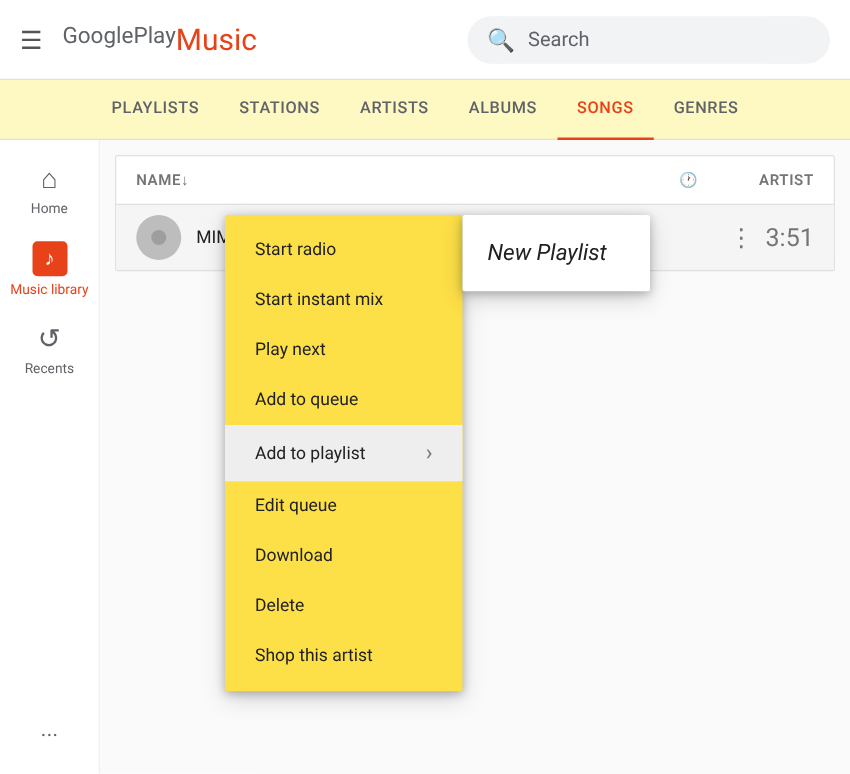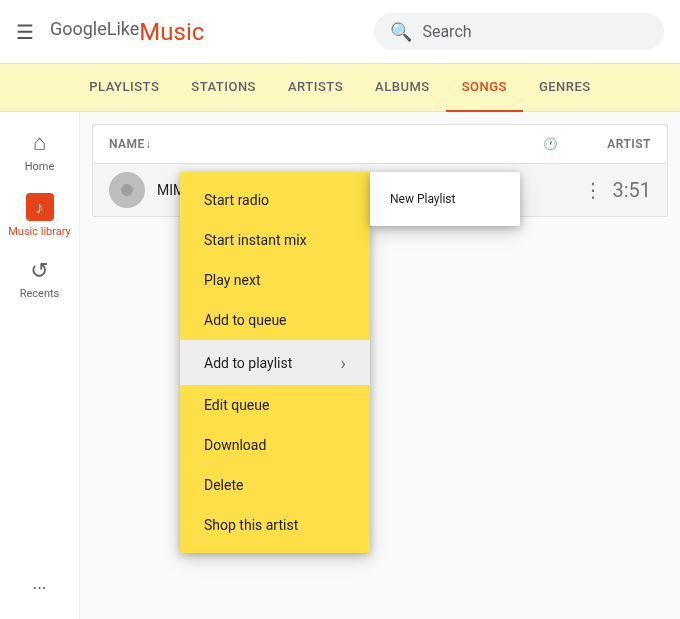--- a/index.html
+++ b/index.html
@@ -266,23 +266,24 @@
       left: 290px;
       background: #fff;
       box-shadow: 0 2px 8px rgba(0,0,0,0.25), 0 6px 20px rgba(0,0,0,0.15);
       border-radius: 2px;
       width: 150px;
       z-index: 101;
       padding: 8px 0;
     }
     .sub-menu-item {
       padding: 12px 20px;
-      font-size: 12px;
+      font-size: 18px;
       color: #212121;
       cursor: pointer;
+      font-style: italic;
     }
 
     
     .music-lib-icon {
       width: 28px;
       height: 28px;
       background: #e8421a;
       border-radius: 4px;
       display: flex;
       align-items: center;
@@ -297,21 +298,21 @@
       font-size: 22px;
     }
   </style>
 </head>
 <body>
 
 <header class="header">
   <span class="menu-icon">☰</span>
   <div class="logo">
     <span class="logo-google">Google </span>
-    <span class="logo-play">Like </span>
+    <span class="logo-play">Play </span>
     <span class="logo-music">Music</span>
   </div>
   <div class="search-bar">
     <span class="search-icon-svg">🔍</span>
     <span>Search</span>
   </div>
 </header>
 
 <nav class="nav-tabs">
   <div class="nav-tab">PLAYLISTS</div>

